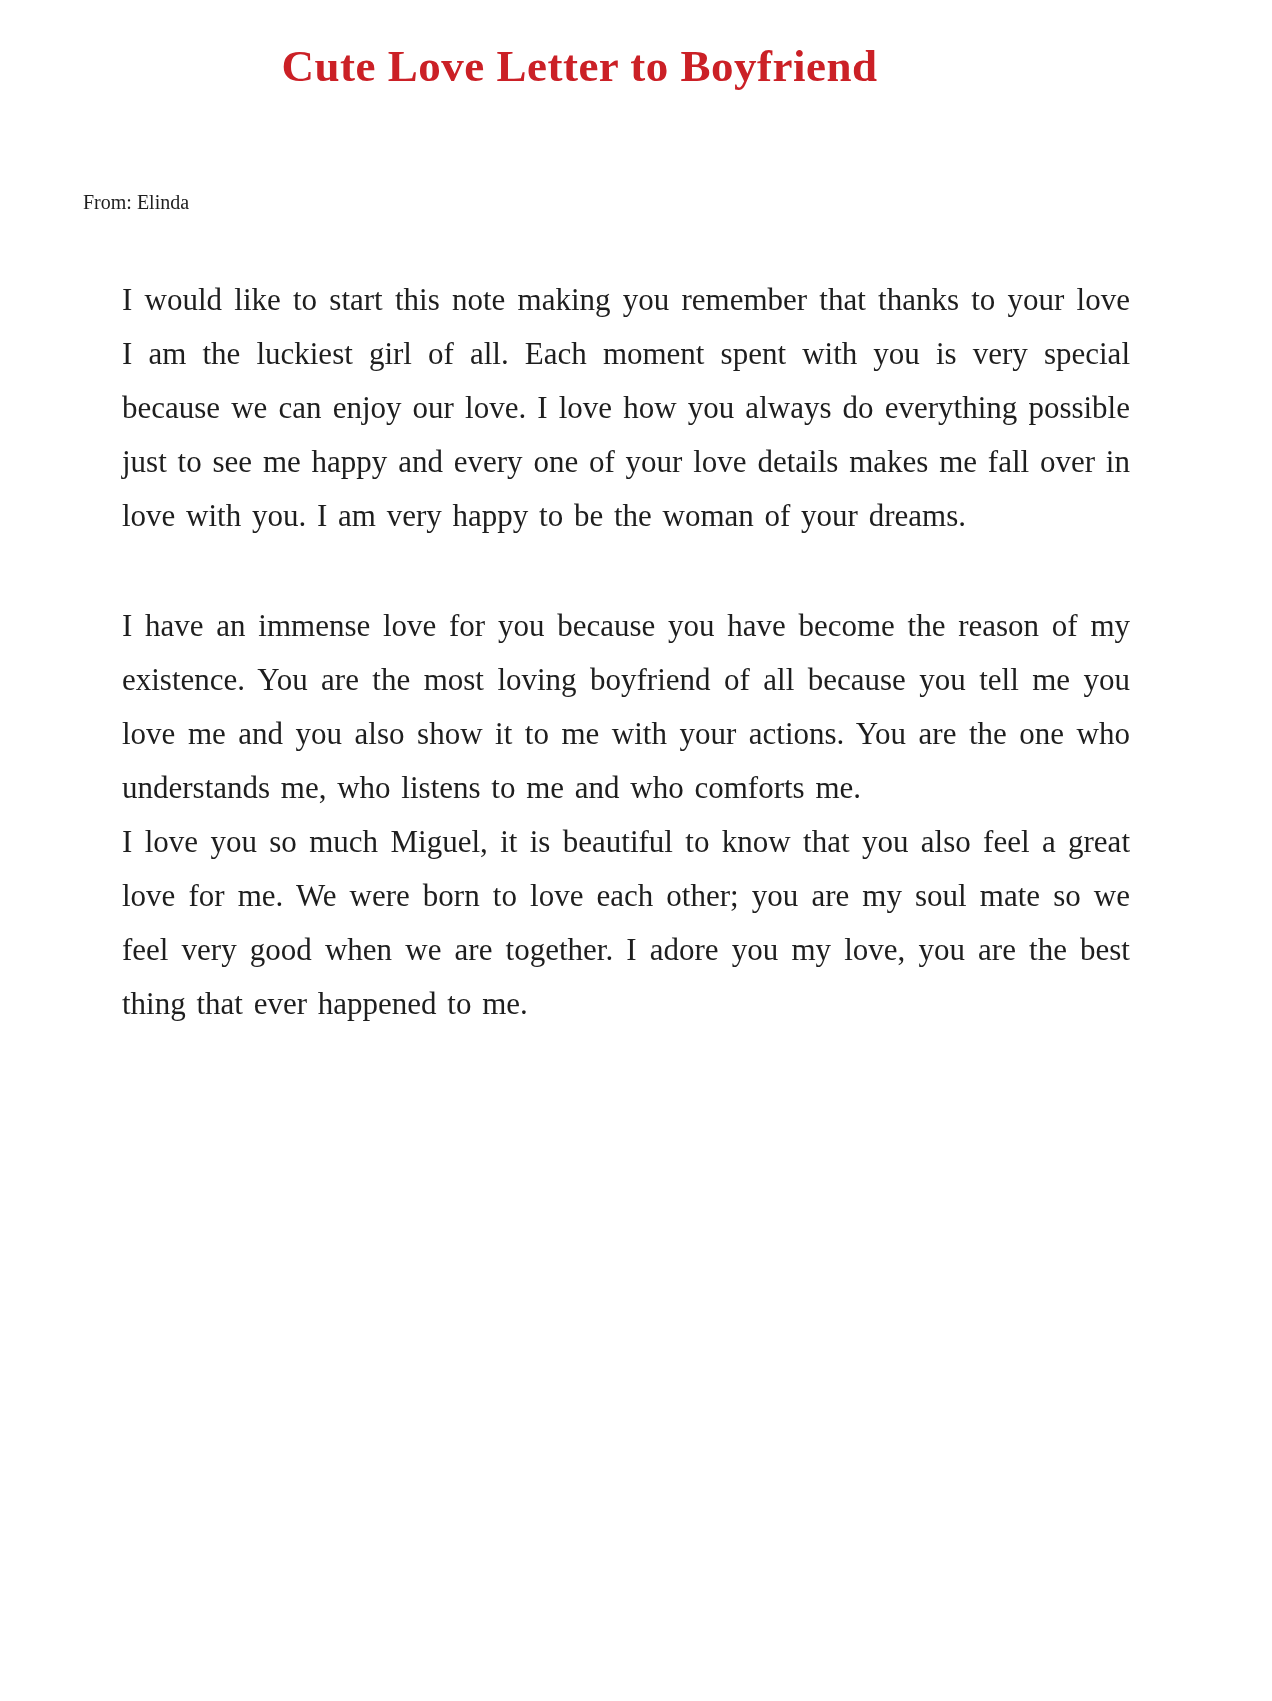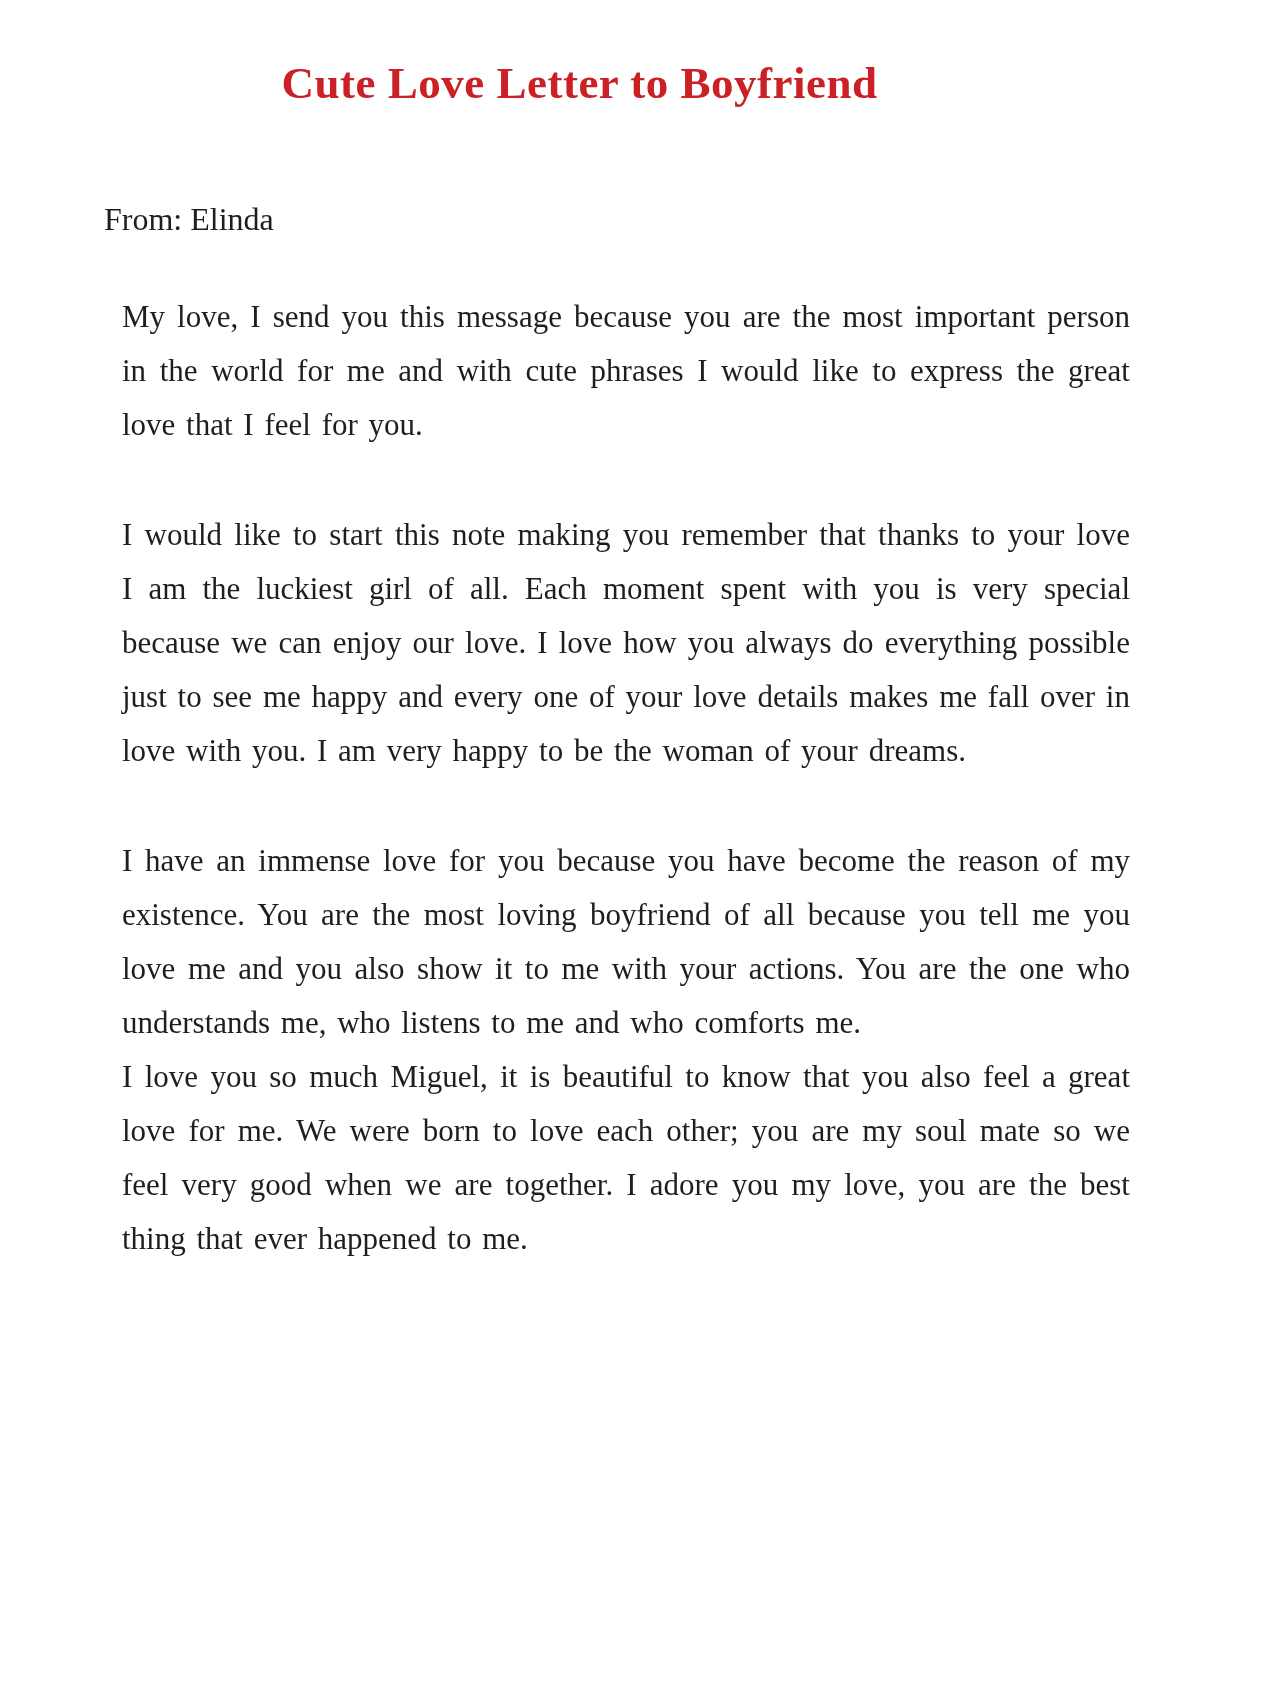--- a/index.html
+++ b/index.html
@@ -15,32 +15,32 @@
     overflow: hidden;
   }
   .page {
     box-sizing: border-box;
     width: 1272px;
     height: 1701px;
     padding-top: 40px;
     background: #ffffff;
   }
   .title {
-    margin: 17px;
+    margin: 0;
     padding-right: 113px; 
     text-align: center;
     font-size: 45px;
     font-weight: bold;
     letter-spacing: 0.5px;
     color: #cb2026;
   }
   .meta {
     margin-top: 82px;
-    margin-left: 104px;
-    font-size: 32px;
+    margin-left: 83px;
+    font-size: 20px;
     line-height: 57px;
   }
   .meta div {
     white-space: nowrap;
   }
   .body-text {
     margin-top: 20px;
     margin-left: 122px;
     width: 1008px;
   }
@@ -63,18 +63,17 @@
 <body>
 
 <div class="page" style="background: rgb(255, 255, 255);">
   <h1 class="title" style="color: rgb(203, 32, 38);">Cute Love Letter to Boyfriend</h1>
 
   <div class="meta">
     <div>From: Elinda</div>
   </div>
 
   <div class="body-text" id="paragraphs" style="color: rgb(30, 30, 30);">
-      <p>My love, I send you this message because you are the most important person in the world for me and with cute phrases I would like to express the great love that I feel for you.</p>
       <p class="gap-before">I would like to start this note making you remember that thanks to your love I am the luckiest girl of all. Each moment spent with you is very special because we can enjoy our love. I love how you always do everything possible just to see me happy and every one of your love details makes me fall over in love with you. I am very happy to be the woman of your dreams.</p>
       <p class="gap-before">I have an immense love for you because you have become the reason of my existence. You are the most loving boyfriend of all because you tell me you love me and you also show it to me with your actions. You are the one who understands me, who listens to me and who comforts me.</p>
       <p>I love you so much Miguel, it is beautiful to know that you also feel a great love for me. We were born to love each other; you are my soul mate so we feel very good when we are together. I adore you my love, you are the best thing that ever happened to me.</p>
     </div>
 </div>
 
 </body></html>

